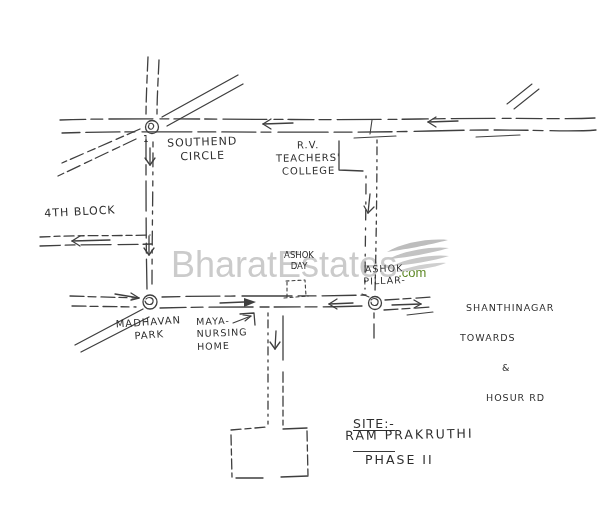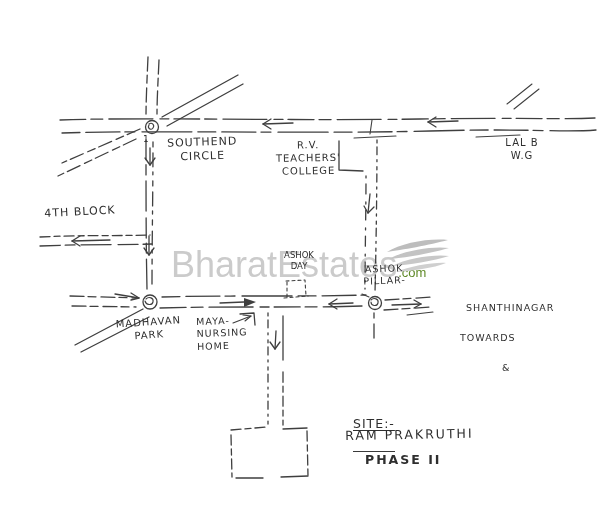--- a/index.html
+++ b/index.html
@@ -214,22 +214,20 @@
     </g>
   </svg>
 
   <div class="lbl ctr" style="left:160px;top:137px;width:84px;font-size:11px;transform:rotate(-2deg);">SOUTHEND
 CIRCLE</div>
 
   <div class="lbl ctr" style="left:266px;top:139px;width:84px;font-size:10px;transform:rotate(-1deg);">R.V.
 TEACHERS'
 COLLEGE</div>
 
-  <div class="lbl ctr" style="left:495px;top:136px;width:54px;font-size:10px;">LAL B
-W.G</div>
 
   <div class="lbl" style="left:44px;top:207px;font-size:11px;transform:rotate(-3deg);">4TH BLOCK</div>
 
   <div class="lbl" style="left:143px;top:134px;font-size:9px;letter-spacing:0;">1</div>
 
   <div class="lbl ctr" style="left:110px;top:318px;width:76px;font-size:10px;transform:rotate(-4deg);">MADHAVAN
 PARK</div>
 
   <div class="lbl" style="left:196px;top:316px;font-size:9.5px;transform:rotate(-2deg);">MAYA-
 NURSING
@@ -238,23 +236,24 @@
   <div class="lbl ctr" style="left:277px;top:250px;width:44px;font-size:8.5px;letter-spacing:0;">ASHOK
 DAY</div>
 
   <div class="lbl ctr" style="left:352px;top:264px;width:64px;font-size:9.5px;transform:rotate(-2deg);">ASHOK
 PILLAR-</div>
 
   <div class="lbl" style="left:456px;top:285px;font-size:9.5px;line-height:15px;">
     <div style="padding-left:10px;">SHANTHINAGAR</div>
     <div style="padding-left:4px;">TOWARDS</div>
     <div style="padding-left:46px;">&amp;</div>
+    <div style="padding-left:30px;">HOSUR RD</div>
   </div>
 
   <div class="lbl" style="left:353px;top:400px;font-size:12.5px;">
     <span class="site-heading">SITE:-</span>
   </div>
 
   <div class="lbl" style="left:345px;top:428px;font-size:12.5px;letter-spacing:2px;transform:rotate(-1deg);">RAM PRAKRUTHI</div>
 
-  <div class="lbl" style="left:365px;top:452px;font-size:12.5px;letter-spacing:2px;font-weight:bold;">PHASE II</div>
+  <div class="lbl" style="left:365px;top:452px;font-size:12.5px;letter-spacing:2px;">PHASE II</div>
 
 </div>
 
 </body></html>

